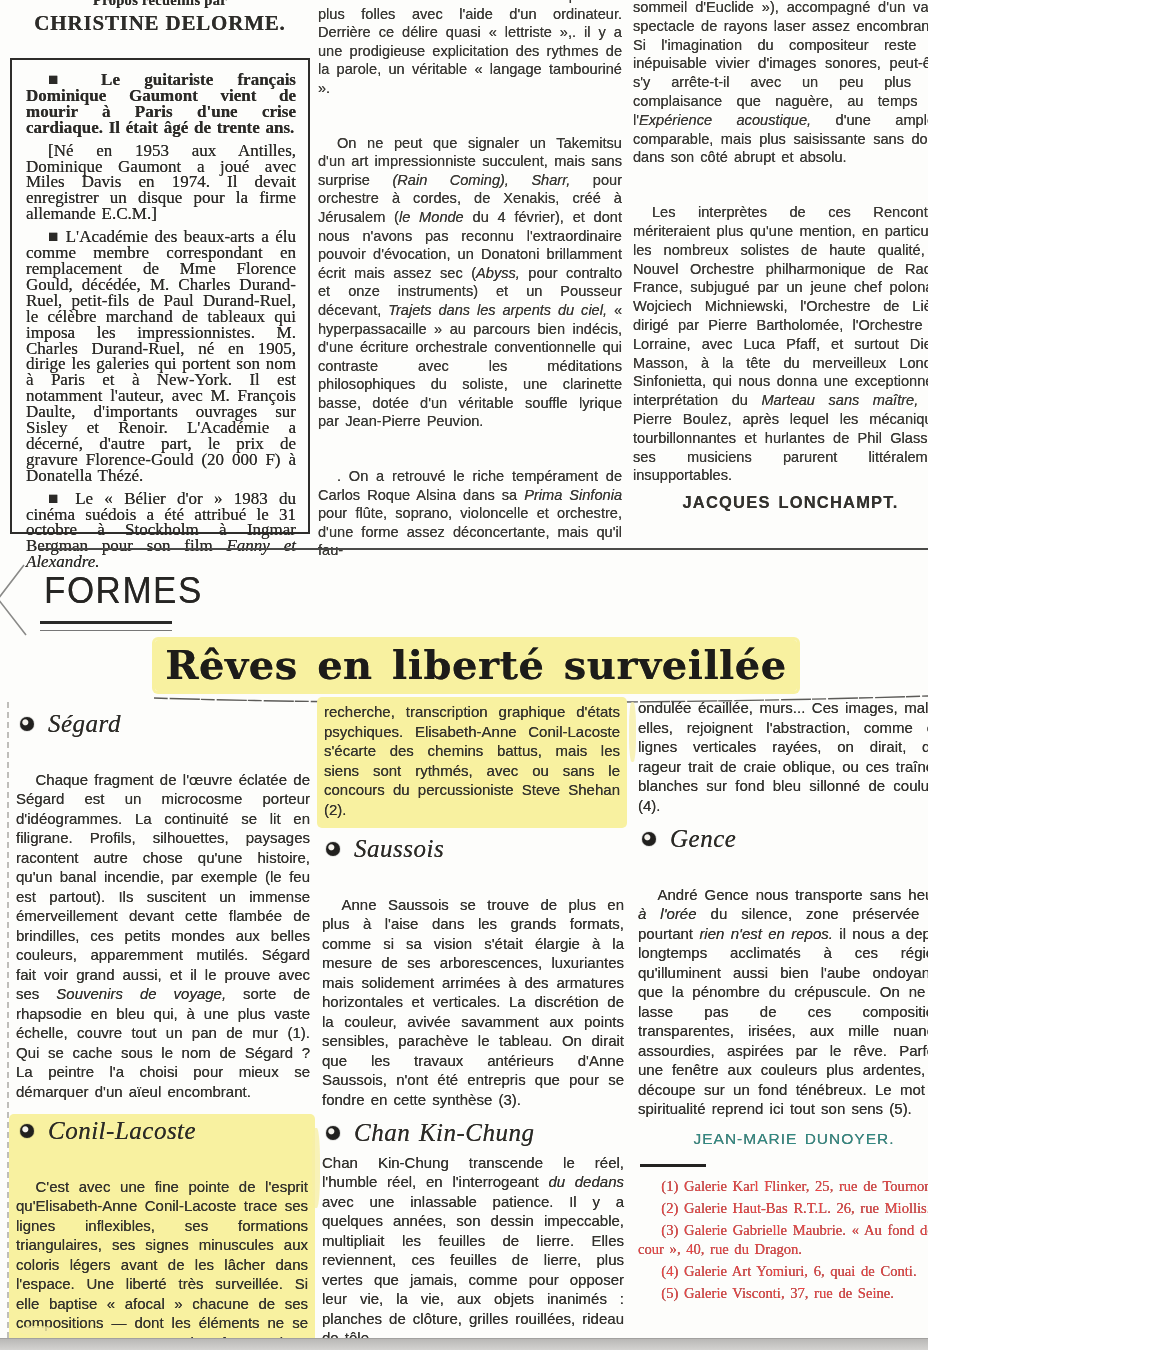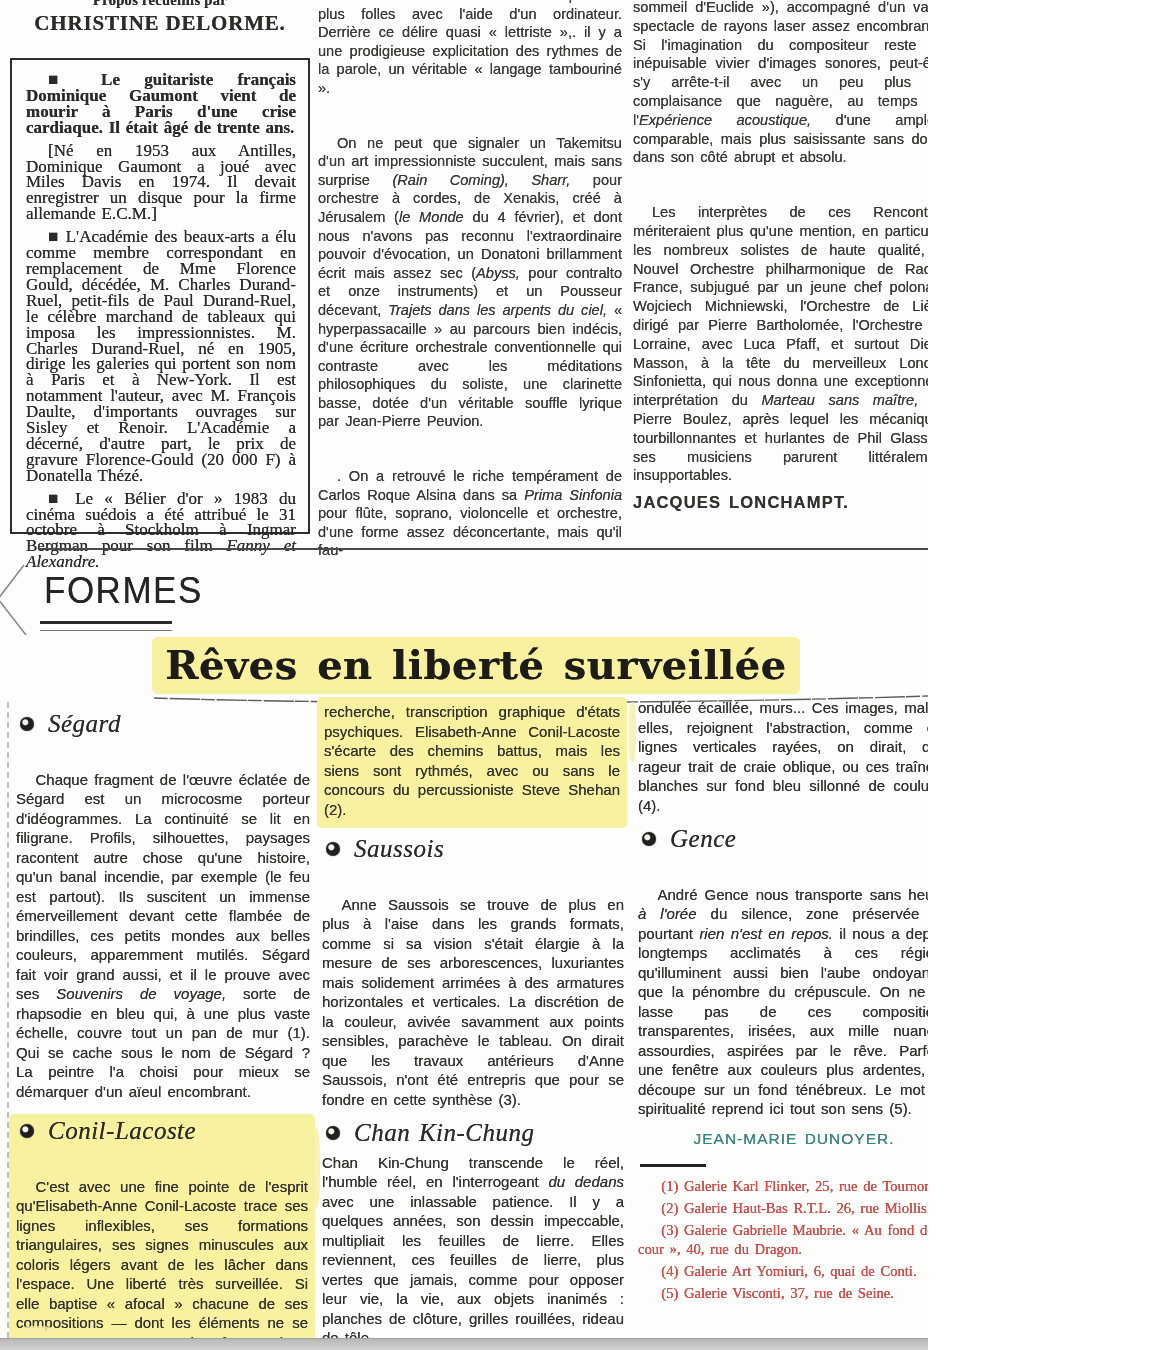--- a/index.html
+++ b/index.html
@@ -24,21 +24,21 @@
     font-family:"Liberation Serif",serif;font-size:17px;line-height:15.9px;
     color:#28272四;color:#29282.5;color:#2b2a27;word-spacing:1.5px;
   }
   .brief{text-indent:1.3em;margin-bottom:7px;}
   .brief.bold{font-weight:bold;}
   #tc2{left:318px;top:-14px;width:304px;font-size:14.6px;line-height:18.6px;color:#3a3935;word-spacing:2px;}
   #tc3{left:633px;top:-2px;width:315px;font-size:14.6px;line-height:18.8px;color:#3a3935;word-spacing:2px;}
   .tp{margin-bottom:3px;}
   .ind{text-indent:1.3em;margin-top:36px;}
   .sig{
-    text-align:left;font-weight:bold;font-size:16.5px;letter-spacing:1.2px;
+    text-align:center;font-weight:bold;font-size:16.5px;letter-spacing:1.2px;
     margin-top:8px;color:#33322e;
   }
   #top-rule{position:absolute;left:40px;top:548px;width:908px;height:0;border-top:2px solid #4a4a48;}
   
   #kicker{
     position:absolute;left:44px;top:570px;
     font-size:35px;letter-spacing:1.5px;color:#262523;font-weight:400;
     transform:scaleY(1.05);
   }
   #kicker-underline{position:absolute;left:40px;top:621px;width:132px;height:6px;

